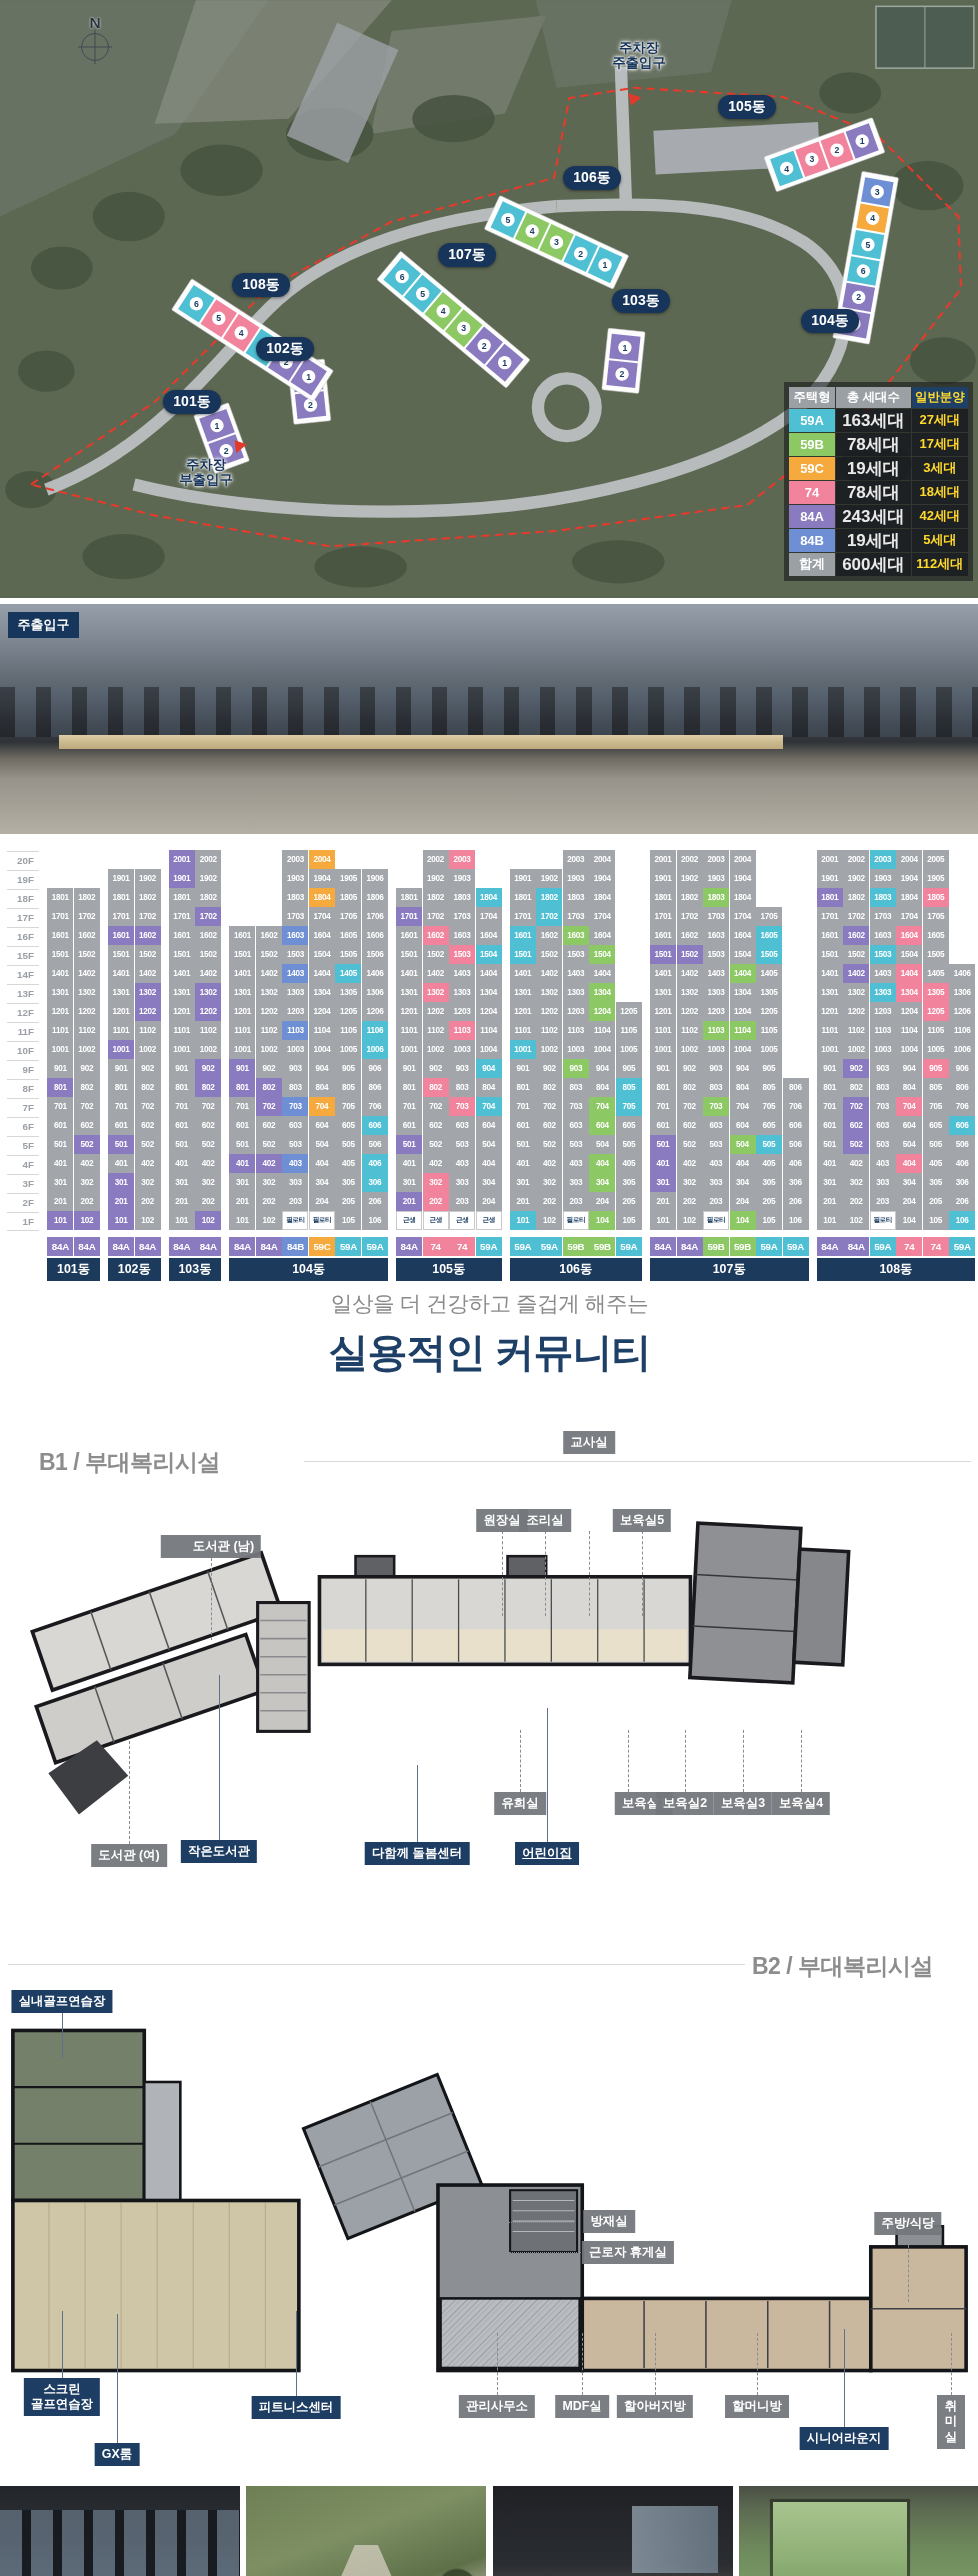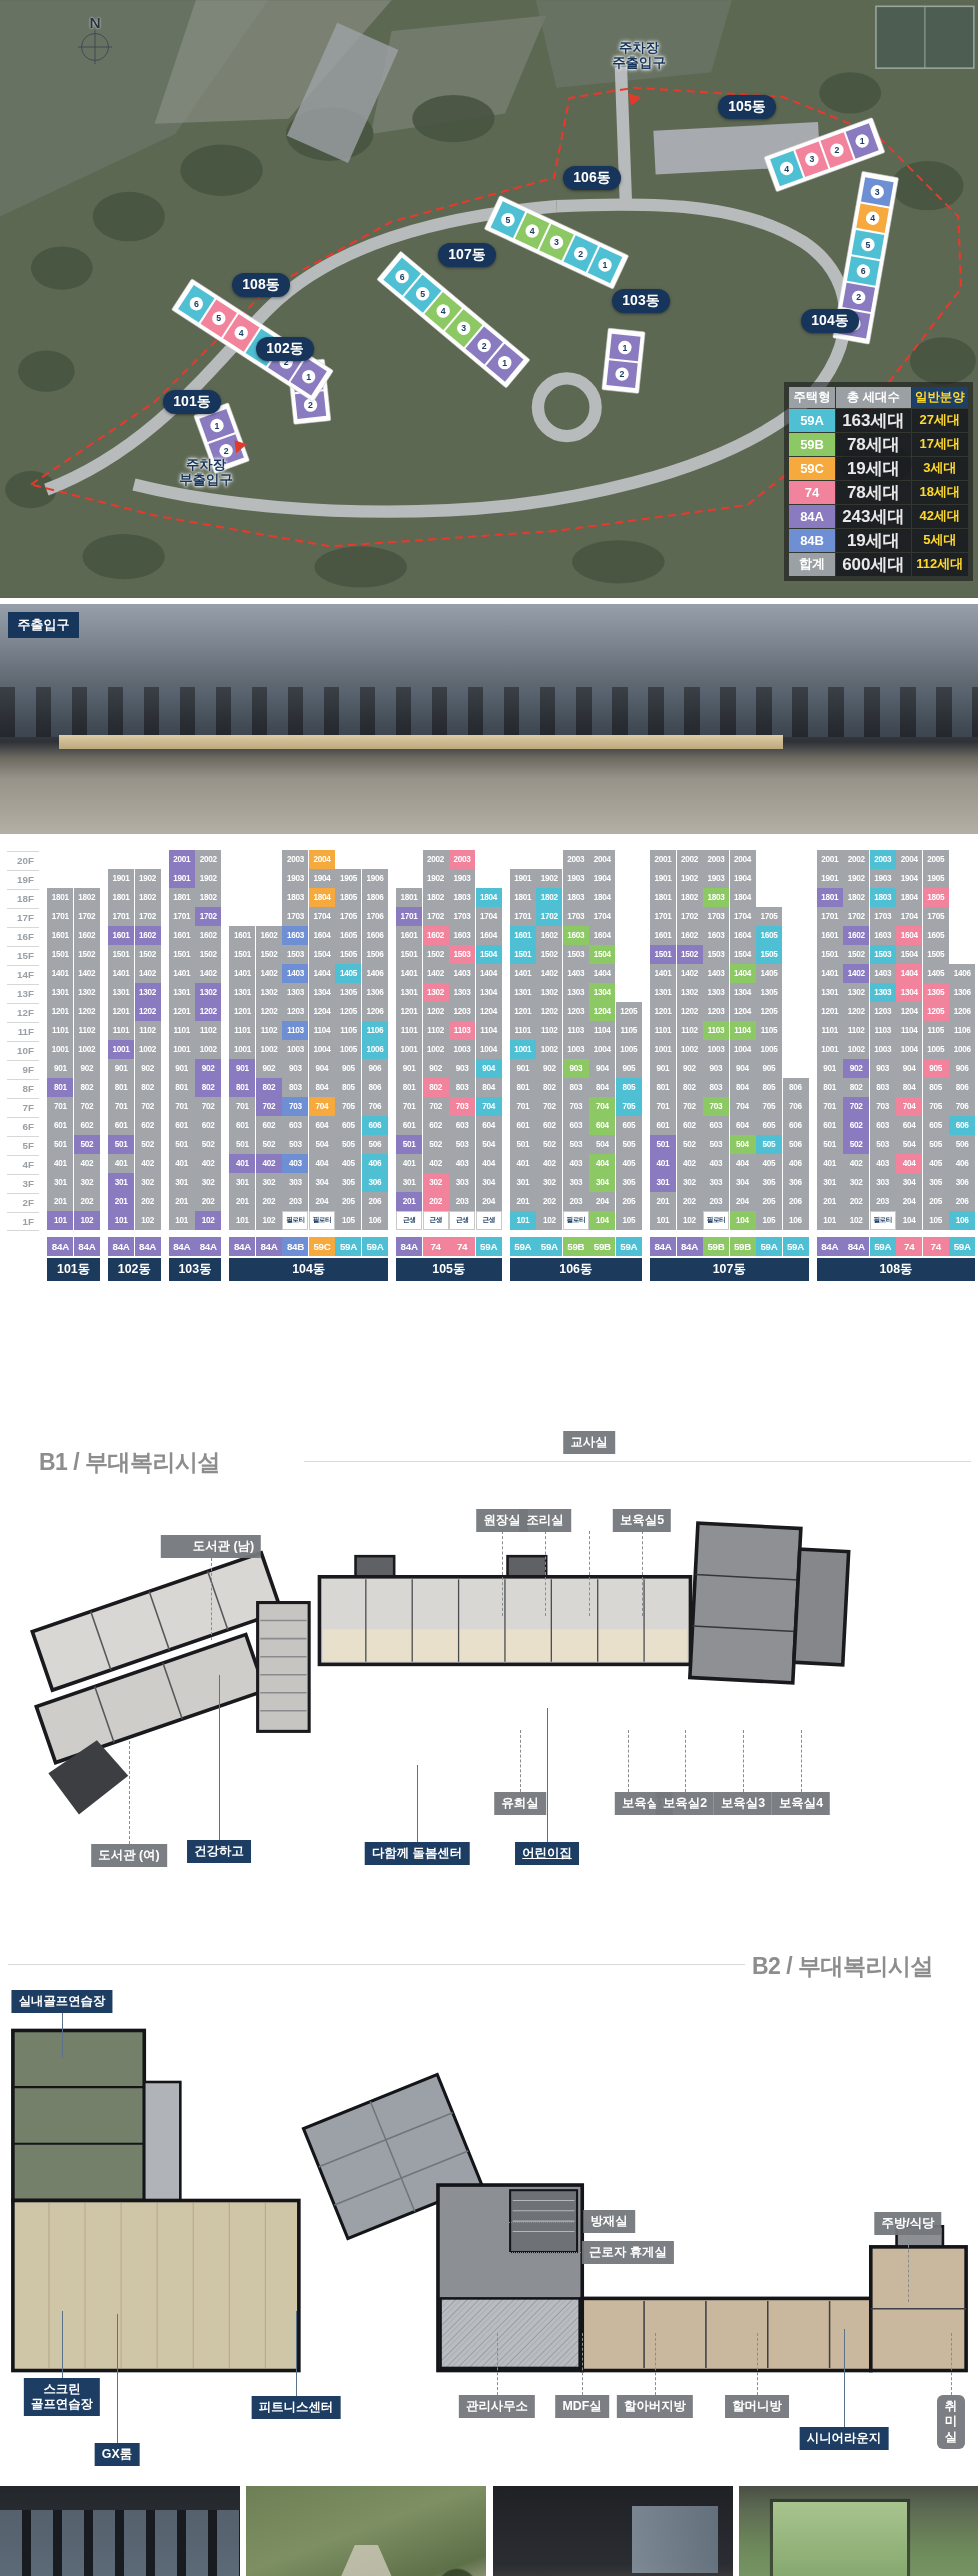--- a/index.html
+++ b/index.html
@@ -1387,20 +1387,24 @@
           <div class="tbadge" style="background: rgb(138, 123, 192);">84A</div>
           <div class="tbadge" style="background: rgb(79, 192, 212);">59A</div>
           <div class="tbadge" style="background: rgb(242, 131, 157);">74</div>
           <div class="tbadge" style="background: rgb(242, 131, 157);">74</div>
           <div class="tbadge" style="background: rgb(79, 192, 212);">59A</div>
         </div>
         <div class="bname">108동</div>
       </div>
     </section>
 
+  <section id="headline">
+    <div class="sub">일상을 더 건강하고 즐겁게 해주는</div>
+    <div class="title">실용적인 커뮤니티</div>
+  </section>
 
   <div class="sec-header" style="left:39px;top:1447px;">B1 / 부대복리시설</div>
   <div class="sec-line" style="left:304px;top:1461px;width:667px;"></div>
   <svg class="plan-svg" style="top:1484px;" width="979" height="402" viewBox="0 0 1900 780">
     <g transform="rotate(-19 300 300)">
       <rect x="80" y="210" width="470" height="120" fill="#d9d7d3" stroke="#1a1a1e" stroke-width="7"></rect>
       <line x1="200" y1="210" x2="200" y2="330" stroke="#55565a" stroke-width="3"></line>
       <line x1="320" y1="210" x2="320" y2="330" stroke="#55565a" stroke-width="3"></line>
       <line x1="440" y1="210" x2="440" y2="330" stroke="#55565a" stroke-width="3"></line>
       <rect x="40" y="350" width="430" height="115" fill="#cfcdc9" stroke="#1a1a1e" stroke-width="7"></rect>
@@ -1522,21 +1526,21 @@
     <div class="plan-label g" style="left: 644px; top: 1792px;">보육실1</div>
     <div class="leader v" style="left: 685px; top: 1730px; height: 62px;"></div>
     <div class="plan-label g" style="left: 685px; top: 1792px;">보육실2</div>
     <div class="leader v" style="left: 743px; top: 1730px; height: 62px;"></div>
     <div class="plan-label g" style="left: 743px; top: 1792px;">보육실3</div>
     <div class="leader v" style="left: 801px; top: 1730px; height: 62px;"></div>
     <div class="plan-label g" style="left: 801px; top: 1792px;">보육실4</div>
     <div class="leader v" style="left: 129px; top: 1741px; height: 103px;"></div>
     <div class="plan-label g" style="left: 129px; top: 1844px;">도서관 (여)</div>
     <div class="leader vs" style="left: 219px; top: 1675px; height: 165px;"></div>
-    <div class="plan-label n" style="left: 219px; top: 1840px;">건강하고</div>
+    <div class="plan-label n" style="left: 219px; top: 1840px;">작은도서관</div>
     <div class="leader vs" style="left: 417px; top: 1765px; height: 77px;"></div>
     <div class="plan-label n" style="left: 417px; top: 1842px;">다함께 돌봄센터</div>
     <div class="leader vs" style="left: 547px; top: 1708px; height: 134px;"></div>
     <div class="plan-label n" style="left: 547px; top: 1842px; text-decoration: underline;">어린이집</div>
     <div class="leader vs" style="left: 62px; top: 2012px; height: 46px;"></div>
     <div class="plan-label n" style="left: 62px; top: 1990px;">실내골프연습장</div>
     <div class="leader h" style="left: 486px; top: 2222px; width: 88px;"></div>
     <div class="plan-label g" style="left: 609px; top: 2210px;">방재실</div>
     <div class="leader h" style="left: 509px; top: 2252px; width: 82px;"></div>
     <div class="plan-label g" style="left: 628px; top: 2241px;">근로자 휴게실</div>
@@ -1553,15 +1557,15 @@
     <div class="plan-label g" style="left: 497px; top: 2395px;">관리사무소</div>
     <div class="leader v" style="left: 582px; top: 2333px; height: 62px;"></div>
     <div class="plan-label g" style="left: 582px; top: 2395px;">MDF실</div>
     <div class="leader v" style="left: 655px; top: 2333px; height: 62px;"></div>
     <div class="plan-label g" style="left: 655px; top: 2395px;">할아버지방</div>
     <div class="leader v" style="left: 757px; top: 2333px; height: 62px;"></div>
     <div class="plan-label g" style="left: 757px; top: 2395px;">할머니방</div>
     <div class="leader vs" style="left: 844px; top: 2329px; height: 98px;"></div>
     <div class="plan-label n" style="left: 844px; top: 2427px;">시니어라운지</div>
     <div class="leader v" style="left: 951px; top: 2333px; height: 62px;"></div>
-    <div class="plan-label g" style="left: 951px; top: 2395px; border-radius: 6px;">취미실</div>
+    <div class="plan-label g" style="left: 951px; top: 2395px;">취미실</div>
   </div>
 
 
 </body></html>

